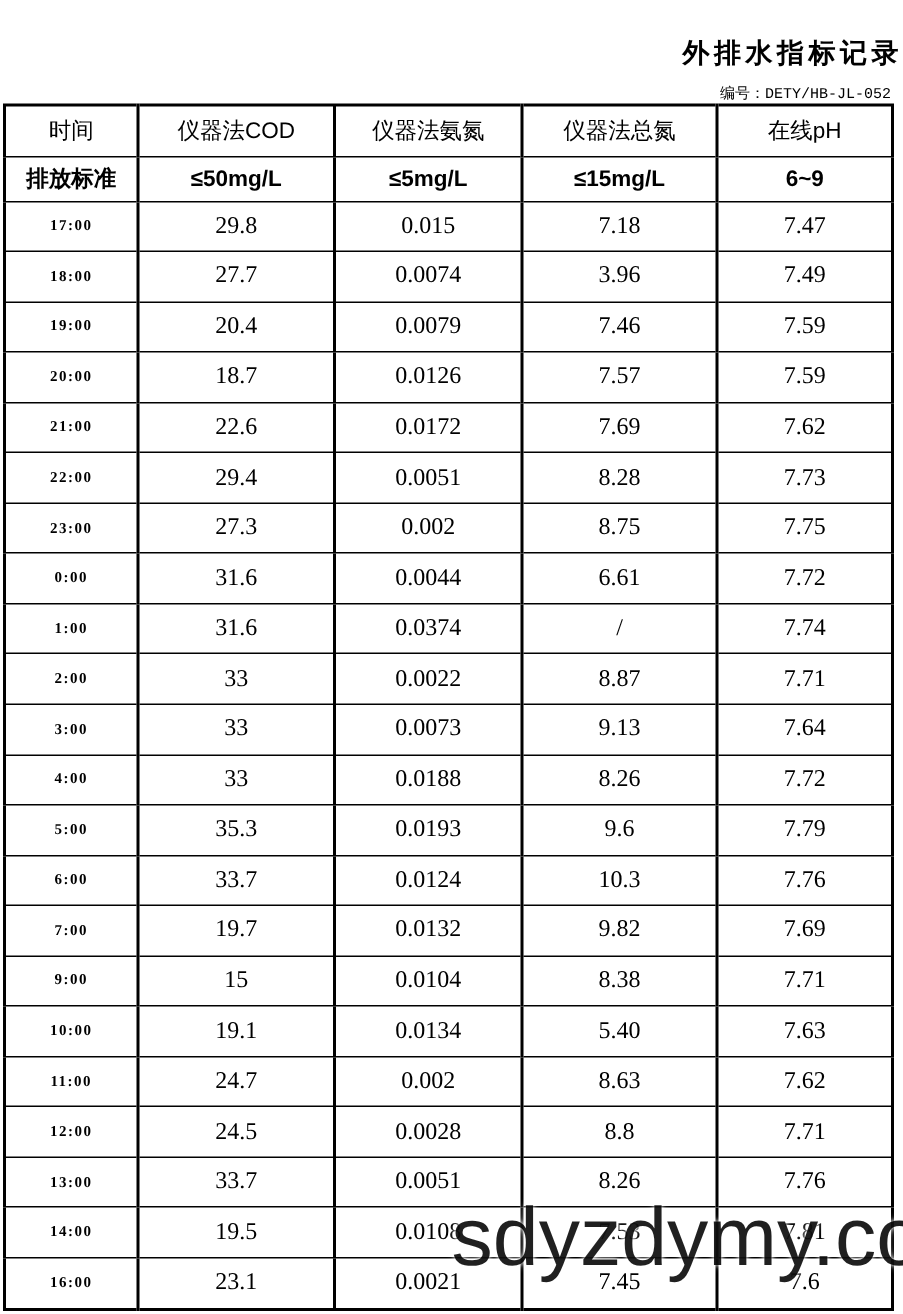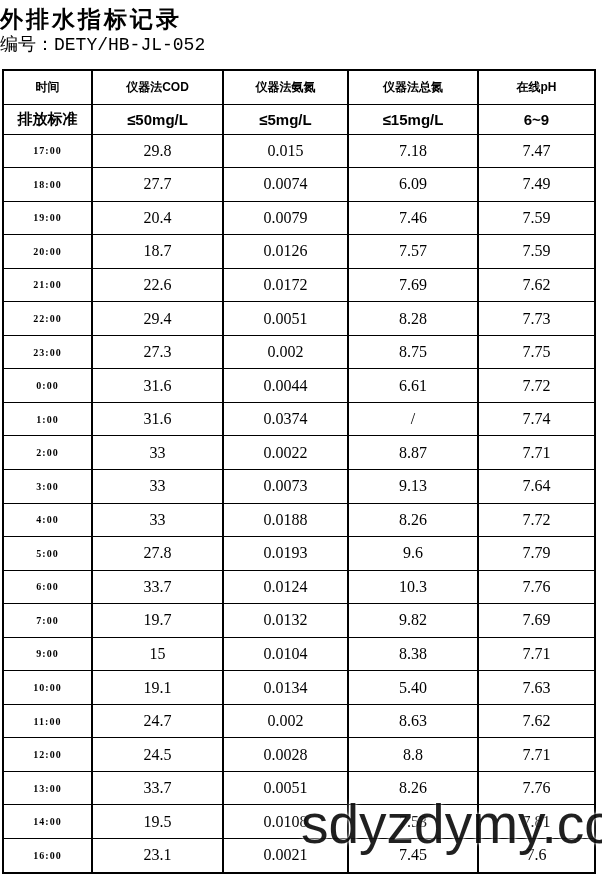--- a/index.html
+++ b/index.html
@@ -2,43 +2,43 @@
 <html><head>
 <meta charset="utf-8">
 <style>
   html,body{margin:0;padding:0;}
   body{
     width:602px;height:876px;position:relative;overflow:hidden;
     background:#ffffff;color:#000;
     font-family:"Liberation Sans",sans-serif;
   }
   .page-title{
-    text-align:left;font-weight:bold;font-size:23px;letter-spacing:3px;
-    padding-top:4px;height:30px;
+    text-align:right;font-weight:bold;font-size:18px;letter-spacing:3px;
+    padding-top:23px;height:30px;
     font-family:"Liberation Serif",serif;
   }
   .doc-number{
-    text-align:left;padding-right:8px;font-size:18px;height:22px;line-height:22px;
+    text-align:right;padding-right:8px;font-size:10px;height:22px;line-height:22px;
     font-family:"Liberation Mono",monospace;
   }
   table.record{
     position:absolute;left:2px;top:69px;width:592px;height:805px;
     border-collapse:collapse;table-layout:fixed;
     border:2px solid #000;
   }
   table.record td,table.record th{
     border:1px solid #000;
     border-left-width:2px;border-right-width:2px;
     padding:0;text-align:center;vertical-align:middle;
     overflow:hidden;white-space:nowrap;
   }
   tr.hdr{height:34px;}
   tr.std{height:30px;}
   th.col-hdr{
-    font-size:12px;font-weight:bold;
+    font-size:15px;font-weight:normal;
     font-family:"Liberation Sans",sans-serif;
   }
   td.std-cell{
     font-size:15px;font-weight:bold;
     font-family:"Liberation Sans",sans-serif;
   }
   td.time-cell{
     font-size:10px;font-weight:bold;letter-spacing:1px;
     font-family:"Liberation Serif",serif;
   }
@@ -90,21 +90,21 @@
         <td class="time-cell">17:00</td>
         <td class="val-cell">29.8</td>
         <td class="val-cell">0.015</td>
         <td class="val-cell">7.18</td>
         <td class="val-cell">7.47</td>
       </tr>
       <tr>
         <td class="time-cell">18:00</td>
         <td class="val-cell">27.7</td>
         <td class="val-cell">0.0074</td>
-        <td class="val-cell">6.09</td>
+        <td class="val-cell">3.96</td>
         <td class="val-cell">7.49</td>
       </tr>
       <tr>
         <td class="time-cell">19:00</td>
         <td class="val-cell">20.4</td>
         <td class="val-cell">0.0079</td>
         <td class="val-cell">7.46</td>
         <td class="val-cell">7.59</td>
       </tr>
       <tr>
@@ -165,21 +165,21 @@
       </tr>
       <tr>
         <td class="time-cell">4:00</td>
         <td class="val-cell">33</td>
         <td class="val-cell">0.0188</td>
         <td class="val-cell">8.26</td>
         <td class="val-cell">7.72</td>
       </tr>
       <tr>
         <td class="time-cell">5:00</td>
-        <td class="val-cell">27.8</td>
+        <td class="val-cell">35.3</td>
         <td class="val-cell">0.0193</td>
         <td class="val-cell">9.6</td>
         <td class="val-cell">7.79</td>
       </tr>
       <tr>
         <td class="time-cell">6:00</td>
         <td class="val-cell">33.7</td>
         <td class="val-cell">0.0124</td>
         <td class="val-cell">10.3</td>
         <td class="val-cell">7.76</td>

